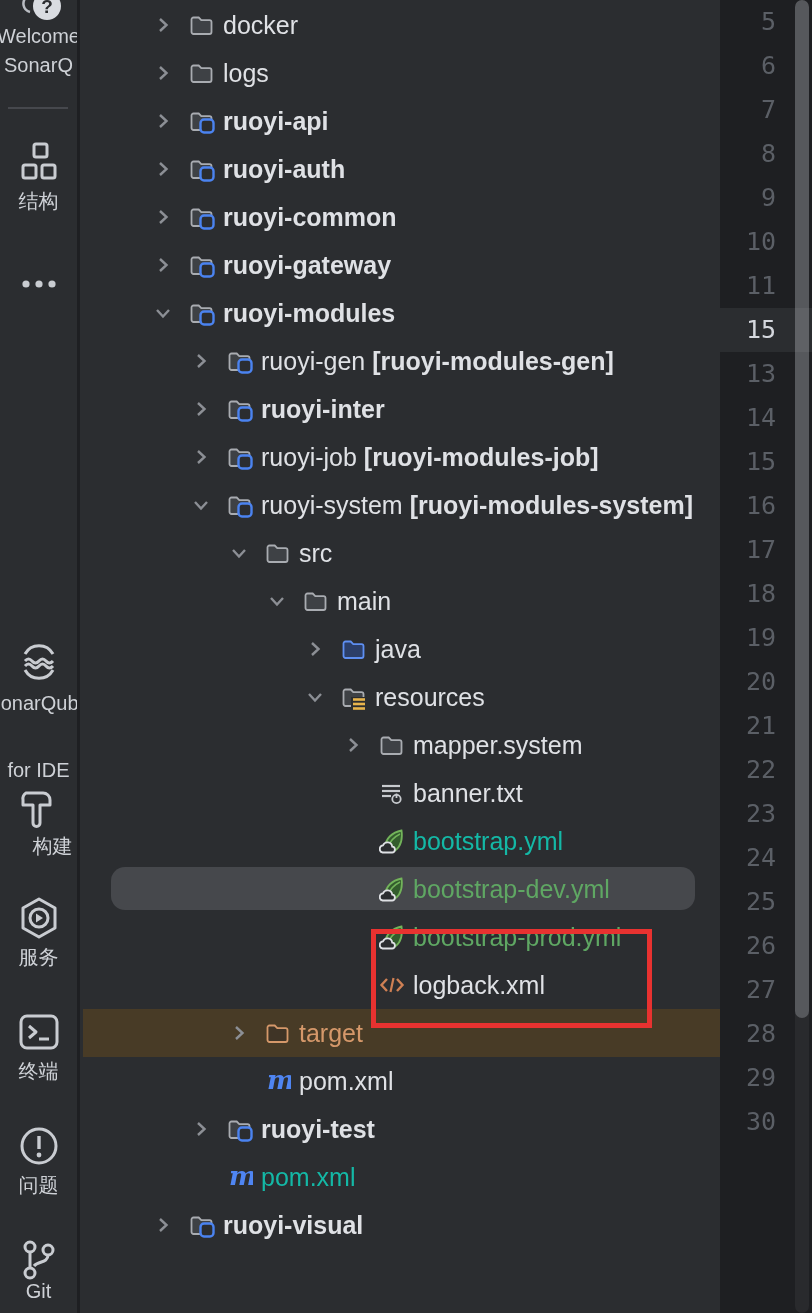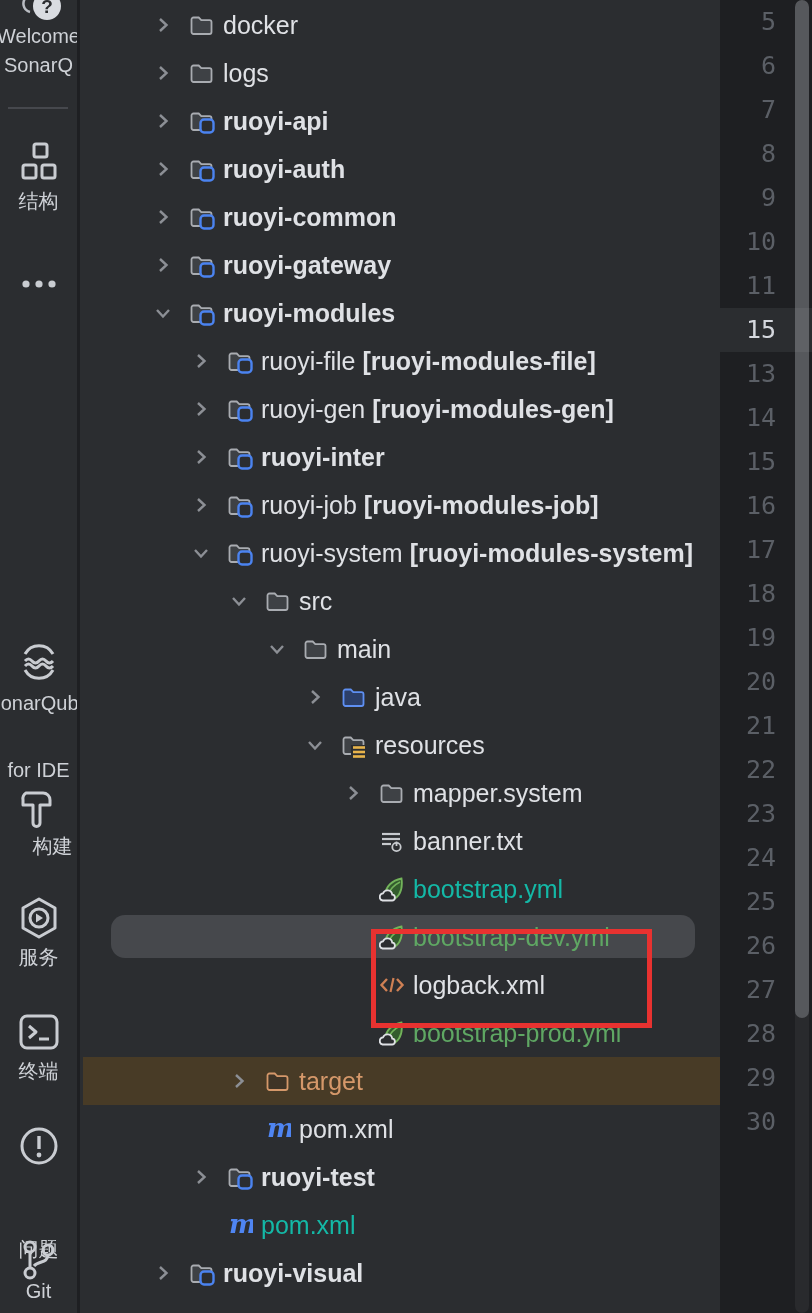--- a/index.html
+++ b/index.html
@@ -131,21 +131,21 @@
         <div class="sb-item" style="top: 1058px;">
           <span class="sb-label">终端</span>
         </div>
         <div class="sb-item" style="top: 1124px;">
           <svg width="44" height="44" viewBox="0 0 44 44">
             <circle cx="22" cy="22" r="17" fill="none" stroke="#c9ccd1" stroke-width="3"></circle>
             <line x1="22" y1="12" x2="22" y2="25" stroke="#c9ccd1" stroke-width="3.4"></line>
             <circle cx="22" cy="31" r="2.4" fill="#c9ccd1"></circle>
           </svg>
         </div>
-        <div class="sb-item" style="top: 1236px;">
+        <div class="sb-item" style="top: 1172px;">
           <span class="sb-label">问题</span>
         </div>
         <div class="sb-item" style="top: 1238px;">
           <svg width="44" height="44" viewBox="0 0 44 44">
             <circle cx="13" cy="9" r="5" fill="none" stroke="#c9ccd1" stroke-width="3"></circle>
             <circle cx="31" cy="12" r="5" fill="none" stroke="#c9ccd1" stroke-width="3"></circle>
             <circle cx="13" cy="35" r="5" fill="none" stroke="#c9ccd1" stroke-width="3"></circle>
             <line x1="13" y1="14" x2="13" y2="30" stroke="#c9ccd1" stroke-width="3"></line>
             <path d="M31 17 c0 8 -10 6 -14 11" fill="none" stroke="#c9ccd1" stroke-width="3"></path>
           </svg>
@@ -242,32 +242,20 @@
       <div class="row" style="padding-left: 106px;">
         <span class="chev" style="position: relative; z-index: 2;">
           <svg width="24" height="26" viewBox="0 0 24 26">
             <path d="M9 7 l6.5 6 -6.5 6" fill="none" stroke="#8c8f95" stroke-width="2.4"></path>
           </svg>
         </span>
         <span class="ficon"><svg width="26" height="26" viewBox="0 0 26 26">
             <path d="M2.5 20 V7.5 a2 2 0 0 1 2-2 h5.2 l2.6 2.6 h8.2 a2 2 0 0 1 2 2 V20 a2 2 0 0 1 -2 2 h-16 a2 2 0 0 1 -2-2 z" fill="#3e4145" stroke="#a9acb1" stroke-width="1.8"></path>
             <rect x="11.5" y="11.5" width="13" height="13" rx="3.5" fill="#2b2d30" stroke="#4b83f0" stroke-width="2.4"></rect>
           </svg></span>
-        <span class="lbl c-normal">ruoyi-file <b>[ruoyi-modules-file]</b></span>
-      </div>
-      <div class="row" style="padding-left: 106px;">
-        <span class="chev" style="position: relative; z-index: 2;">
-          <svg width="24" height="26" viewBox="0 0 24 26">
-            <path d="M9 7 l6.5 6 -6.5 6" fill="none" stroke="#8c8f95" stroke-width="2.4"></path>
-          </svg>
-        </span>
-        <span class="ficon"><svg width="26" height="26" viewBox="0 0 26 26">
-            <path d="M2.5 20 V7.5 a2 2 0 0 1 2-2 h5.2 l2.6 2.6 h8.2 a2 2 0 0 1 2 2 V20 a2 2 0 0 1 -2 2 h-16 a2 2 0 0 1 -2-2 z" fill="#3e4145" stroke="#a9acb1" stroke-width="1.8"></path>
-            <rect x="11.5" y="11.5" width="13" height="13" rx="3.5" fill="#2b2d30" stroke="#4b83f0" stroke-width="2.4"></rect>
-          </svg></span>
         <span class="lbl c-normal">ruoyi-gen <b>[ruoyi-modules-gen]</b></span>
       </div>
       <div class="row" style="padding-left: 106px;">
         <span class="chev" style="position: relative; z-index: 2;">
           <svg width="24" height="26" viewBox="0 0 24 26">
             <path d="M9 7 l6.5 6 -6.5 6" fill="none" stroke="#8c8f95" stroke-width="2.4"></path>
           </svg>
         </span>
         <span class="ficon"><svg width="26" height="26" viewBox="0 0 26 26">
             <path d="M2.5 20 V7.5 a2 2 0 0 1 2-2 h5.2 l2.6 2.6 h8.2 a2 2 0 0 1 2 2 V20 a2 2 0 0 1 -2 2 h-16 a2 2 0 0 1 -2-2 z" fill="#3e4145" stroke="#a9acb1" stroke-width="1.8"></path>
@@ -384,34 +372,34 @@
         <span class="ficon"><svg width="26" height="26" viewBox="0 0 26 26">
             <path d="M22.5 2.5 C13 4.5 6.5 10.5 6.5 18.5 c0 1.8 .4 3.4 1 4.6 C13 24.5 17.5 22.5 20 18.5 22.8 14 23.3 8 22.5 2.5 z" fill="#335c2d" stroke="#72b35a" stroke-width="1.8"></path>
             <path d="M21 6 C15 9 11 13 9 19" fill="none" stroke="#72b35a" stroke-width="1.4"></path>
             <path d="M3.6 24.5 a3.6 3.6 0 0 1 .4 -7.1 a4.8 4.8 0 0 1 9.2 1.2 a2.9 2.9 0 0 1 -.6 5.9 z" fill="#2b2d30" stroke="#dfe1e5" stroke-width="1.8"></path>
           </svg></span>
         <span class="lbl c-added">bootstrap-dev.yml</span>
       </div>
       <div class="row" style="padding-left: 258px;">
         <span class="chev" style="position: relative; z-index: 2;"></span>
         <span class="ficon"><svg width="26" height="26" viewBox="0 0 26 26">
+            <path d="M22.5 2.5 C13 4.5 6.5 10.5 6.5 18.5 c0 1.8 .4 3.4 1 4.6 C13 24.5 17.5 22.5 20 18.5 22.8 14 23.3 8 22.5 2.5 z" fill="#335c2d" stroke="#72b35a" stroke-width="1.8"></path>
+            <path d="M21 6 C15 9 11 13 9 19" fill="none" stroke="#72b35a" stroke-width="1.4"></path>
+            <path d="M3.6 24.5 a3.6 3.6 0 0 1 .4 -7.1 a4.8 4.8 0 0 1 9.2 1.2 a2.9 2.9 0 0 1 -.6 5.9 z" fill="#2b2d30" stroke="#dfe1e5" stroke-width="1.8"></path>
+          </svg></span>
+        <span class="lbl c-added">bootstrap-prod.yml</span>
+      </div>
+      <div class="row" style="padding-left: 258px;">
+        <span class="chev" style="position: relative; z-index: 2;"></span>
+        <span class="ficon"><svg width="26" height="26" viewBox="0 0 26 26">
             <path d="M8 7 L2.5 13 L8 19" fill="none" stroke="#cf8054" stroke-width="2.4"></path>
             <path d="M18 7 L23.5 13 L18 19" fill="none" stroke="#cf8054" stroke-width="2.4"></path>
             <line x1="14.5" y1="6" x2="11.5" y2="20" stroke="#cf8054" stroke-width="2.2"></line>
           </svg></span>
         <span class="lbl c-normal">logback.xml</span>
-      </div>
-      <div class="row" style="padding-left: 258px;">
-        <span class="chev" style="position: relative; z-index: 2;"></span>
-        <span class="ficon"><svg width="26" height="26" viewBox="0 0 26 26">
-            <path d="M22.5 2.5 C13 4.5 6.5 10.5 6.5 18.5 c0 1.8 .4 3.4 1 4.6 C13 24.5 17.5 22.5 20 18.5 22.8 14 23.3 8 22.5 2.5 z" fill="#335c2d" stroke="#72b35a" stroke-width="1.8"></path>
-            <path d="M21 6 C15 9 11 13 9 19" fill="none" stroke="#72b35a" stroke-width="1.4"></path>
-            <path d="M3.6 24.5 a3.6 3.6 0 0 1 .4 -7.1 a4.8 4.8 0 0 1 9.2 1.2 a2.9 2.9 0 0 1 -.6 5.9 z" fill="#2b2d30" stroke="#dfe1e5" stroke-width="1.8"></path>
-          </svg></span>
-        <span class="lbl c-added">bootstrap-prod.yml</span>
       </div>
       <div class="row" style="padding-left: 144px;">
         <div class="band-exc"></div>
         <span class="chev" style="position: relative; z-index: 2;">
           <svg width="24" height="26" viewBox="0 0 24 26">
             <path d="M9 7 l6.5 6 -6.5 6" fill="none" stroke="#8c8f95" stroke-width="2.4"></path>
           </svg>
         </span>
         <span class="ficon"><svg width="26" height="26" viewBox="0 0 26 26">
             <path d="M2.5 20 V7.5 a2 2 0 0 1 2-2 h5.2 l2.6 2.6 h8.2 a2 2 0 0 1 2 2 V20 a2 2 0 0 1 -2 2 h-16 a2 2 0 0 1 -2-2 z" fill="#3f3426" stroke="#d5986a" stroke-width="1.8"></path>

